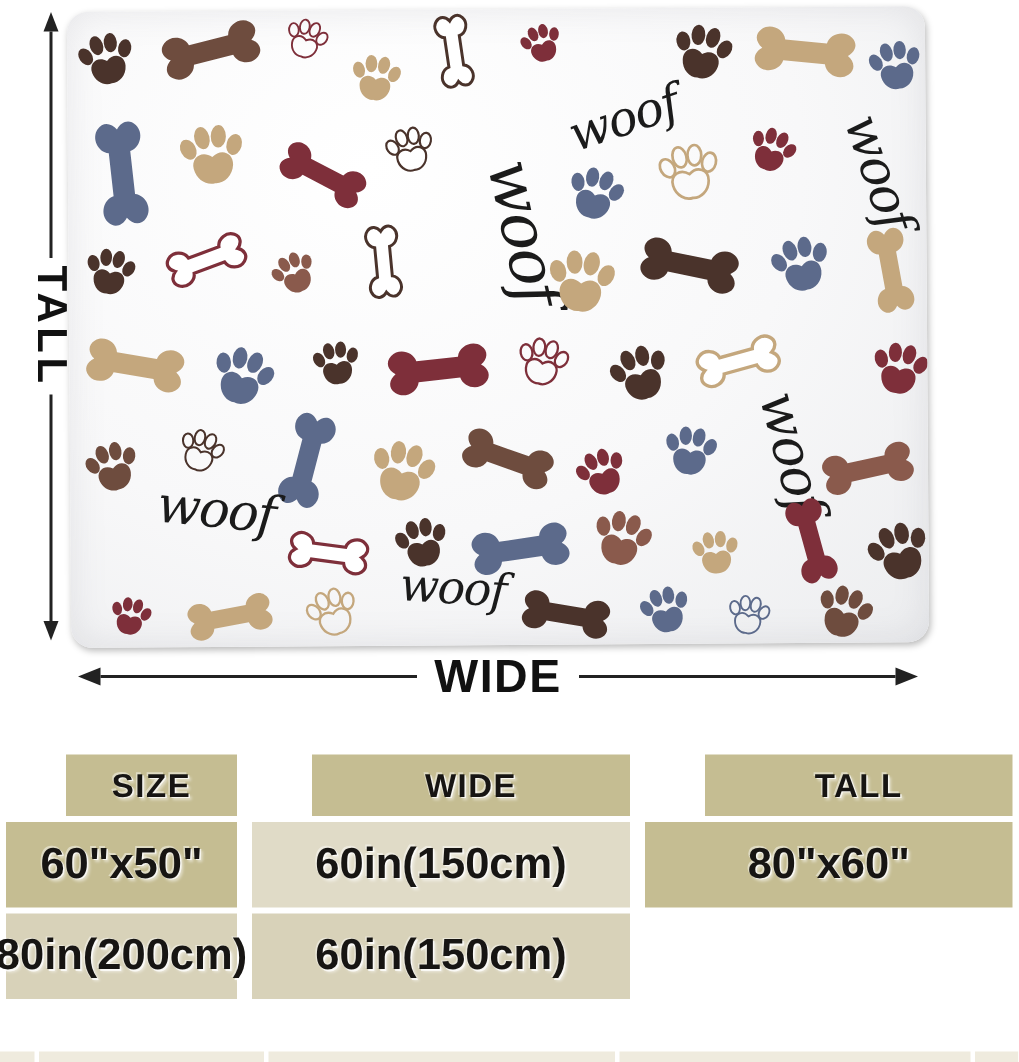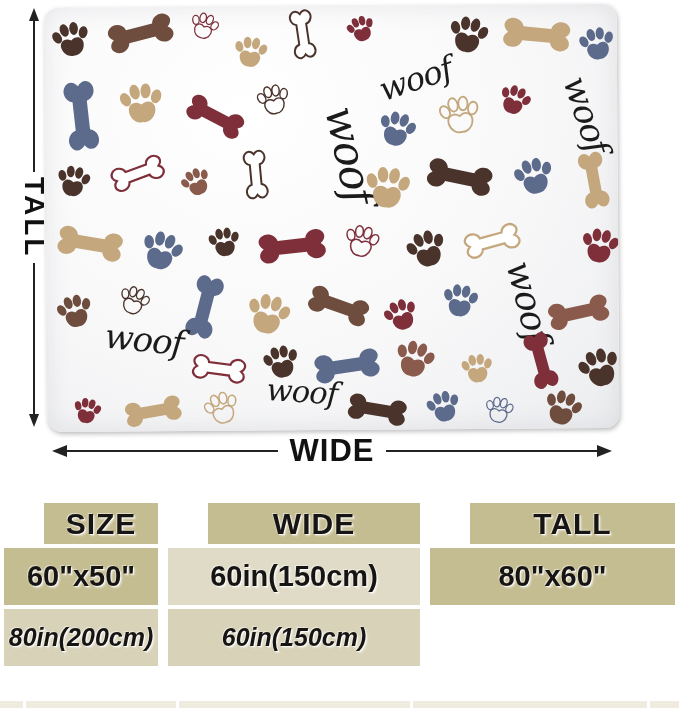--- a/index.html
+++ b/index.html
@@ -47,24 +47,24 @@
   .size-table {
     position:absolute; left:4px; top:503px; width:671px;
     display:grid; grid-template-columns:154px 252px 1fr;
     grid-template-rows:41px 57px 57px; column-gap:10px; row-gap:4px;
   }
   .cell {
     display:flex; align-items:center; justify-content:center;
     font-weight:bold; color:#171513;
     text-shadow:1px 1px 0 rgba(255,255,255,0.75), -1px -1px 0 rgba(255,255,255,0.45), 2px 2px 2px rgba(255,255,255,0.5);
   }
-  .cell.th    { background:var(--th-bg,#c5bd92);   font-size:30px; letter-spacing:1px;margin-left:40px; }
+  .cell.th    { background:var(--th-bg,#c5bd92);   font-size:22px; letter-spacing:1px;margin-left:40px; }
   .cell.size  { background:var(--th-bg,#c5bd92);   font-size:29px; }
   .cell.light { background:var(--light-bg,#e0dbc7); font-size:29px; }
-  .cell.mid   { background:var(--mid-bg,#d8d2b9);  font-size:25px;font-style:italic; }
+  .cell.mid   { background:var(--mid-bg,#d8d2b9);  font-size:29px; }
 
   
   .bottom-strip { position:absolute; left:0; top:701px; width:679px; height:7px; display:flex; gap:3px; }
   .bottom-strip .seg { background:#e8e3d0; opacity:0.7; height:100%; }
   .bottom-strip .seg:nth-child(1){width:23px;}
   .bottom-strip .seg:nth-child(2){width:150px;}
   .bottom-strip .seg:nth-child(3){width:231px;}
   .bottom-strip .seg:nth-child(4){width:234px;}
   .bottom-strip .seg:nth-child(5){flex:1;}
 </style>

